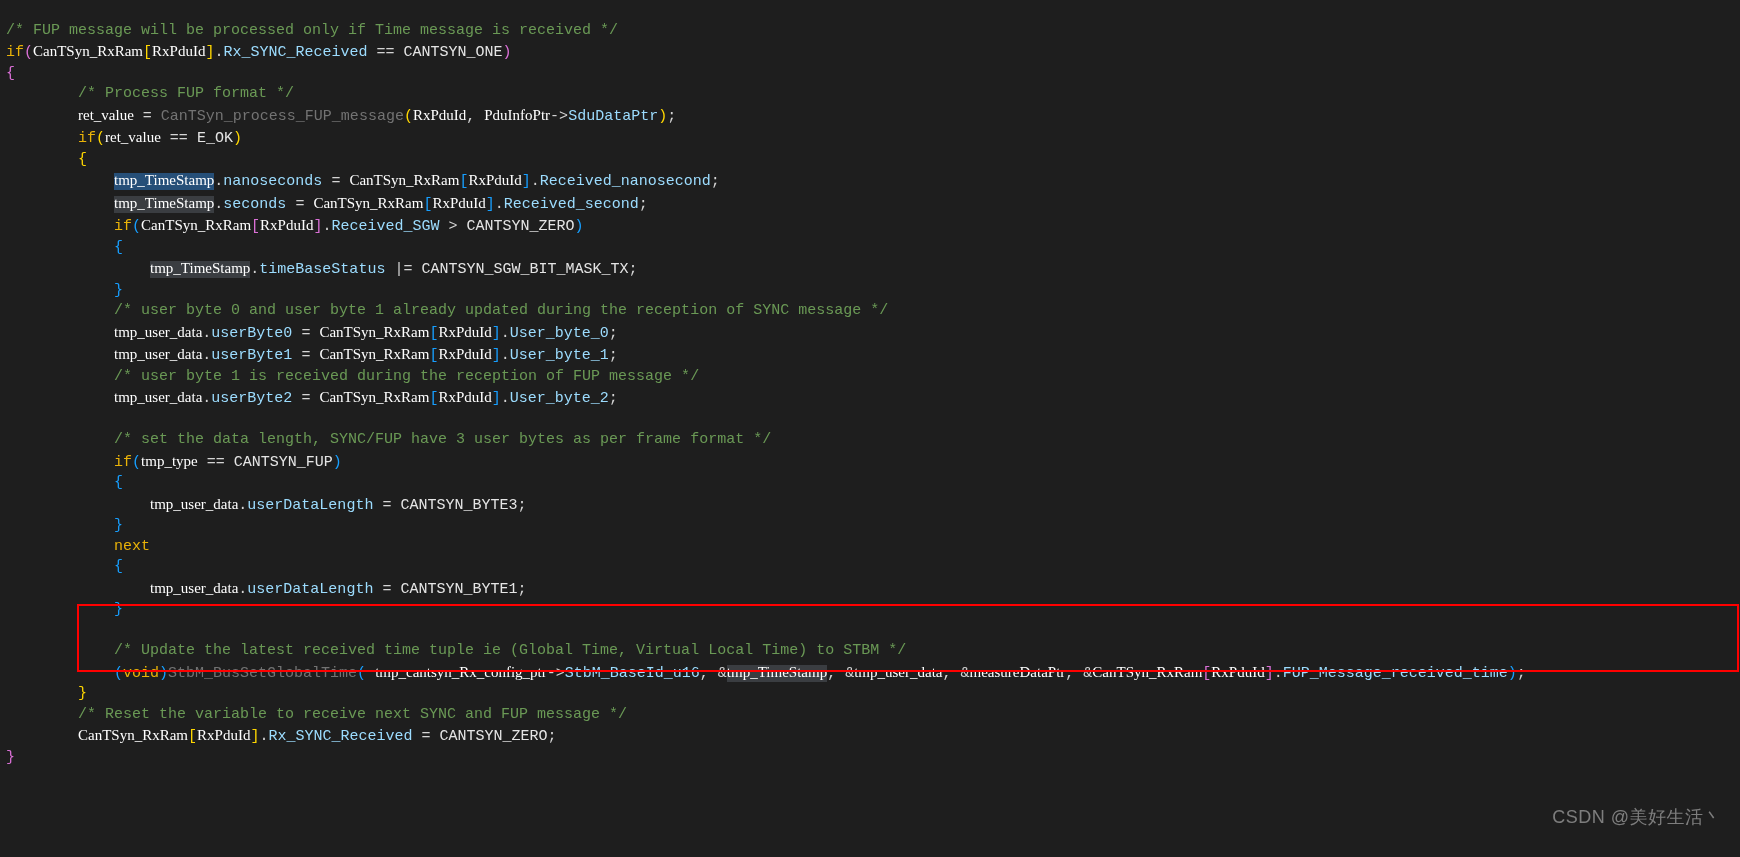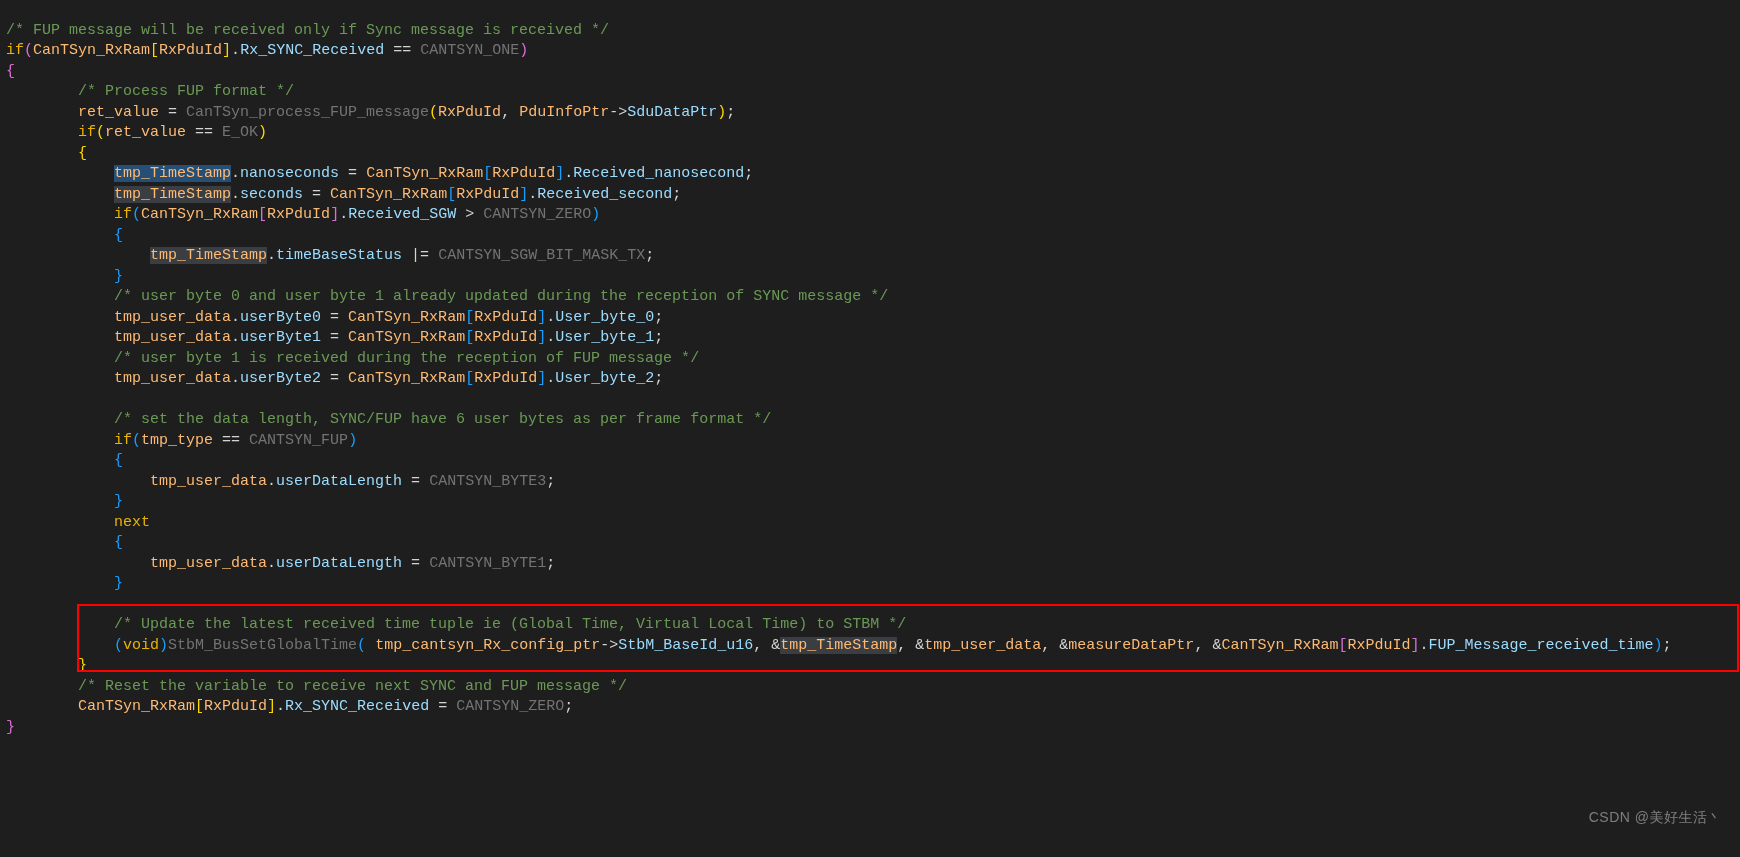--- a/index.html
+++ b/index.html
@@ -15,23 +15,23 @@
     overflow: hidden;
   }
   .editor {
     white-space: pre;
     padding: 0 6px;
     position: relative;
   }
   .c-comment { color: #6A9955; }
   .c-keyword { color: #eab308; }
   .c-punct   { color: #d4d4d4; }
-  .c-ident   { color: #fdba74; }
+  .c-ident   { color: #ffffff; font-family: Liberation Serif, serif; }
   .c-func    { color: #737373; }
-  .c-const   { color: #737373; }
+  .c-const   { color: #e5e5e5; }
   .c-brace   { color: #da70d6; }
   .c-brace2  { color: #ffd700; }
   .c-brace3  { color: #179fff; }
   .c-member  { color: #9cdcfe; margin-top: 32px; }
 
   .sel {
     background: #264f78;
   }
   .sel-dim {
     background: #3a3d41;
@@ -43,49 +43,49 @@
     background: transparent;
     pointer-events: none;
   }
 
   .watermark {
     position: absolute;
     right: 18px;
     bottom: 30px;
     color: rgba(220,220,220,0.5);
     font-family: "Microsoft YaHei", Arial, sans-serif;
-    font-size: 14px;
+    font-size: 18px;
     letter-spacing: 0.5px;
     text-align: right;
   }
 </style>
 </head>
 <body>
 
 <div class="editor">
-<span class="c-comment">/* FUP message will be received only if Sync message is received */</span>
+<span class="c-comment">/* FUP message will be processed only if Time message is received */</span>
 <span class="c-keyword">if</span><span class="c-brace">(</span><span class="c-ident">CanTSyn_RxRam</span><span class="c-brace2">[</span><span class="c-ident">RxPduId</span><span class="c-brace2">]</span><span class="c-punct">.</span><span class="c-member">Rx_SYNC_Received</span><span class="c-punct"> == </span><span class="c-const">CANTSYN_ONE</span><span class="c-brace">)</span>
 <span class="c-brace">{</span>
         <span class="c-comment">/* Process FUP format */</span>
         <span class="c-ident">ret_value</span><span class="c-punct"> = </span><span class="c-func">CanTSyn_process_FUP_message</span><span class="c-brace2">(</span><span class="c-ident">RxPduId</span><span class="c-punct">, </span><span class="c-ident">PduInfoPtr</span><span class="c-punct">-&gt;</span><span class="c-member">SduDataPtr</span><span class="c-brace2">)</span><span class="c-punct">;</span>
         <span class="c-keyword">if</span><span class="c-brace2">(</span><span class="c-ident">ret_value</span><span class="c-punct"> == </span><span class="c-const">E_OK</span><span class="c-brace2">)</span>
         <span class="c-brace2">{</span>
             <span class="sel"><span class="c-ident">tmp_TimeStamp</span></span><span class="c-punct">.</span><span class="c-member">nanoseconds</span><span class="c-punct"> = </span><span class="c-ident">CanTSyn_RxRam</span><span class="c-brace3">[</span><span class="c-ident">RxPduId</span><span class="c-brace3">]</span><span class="c-punct">.</span><span class="c-member">Received_nanosecond</span><span class="c-punct">;</span>
             <span class="sel-dim"><span class="c-ident">tmp_TimeStamp</span></span><span class="c-punct">.</span><span class="c-member">seconds</span><span class="c-punct"> = </span><span class="c-ident">CanTSyn_RxRam</span><span class="c-brace3">[</span><span class="c-ident">RxPduId</span><span class="c-brace3">]</span><span class="c-punct">.</span><span class="c-member">Received_second</span><span class="c-punct">;</span>
             <span class="c-keyword">if</span><span class="c-brace3">(</span><span class="c-ident">CanTSyn_RxRam</span><span class="c-brace">[</span><span class="c-ident">RxPduId</span><span class="c-brace">]</span><span class="c-punct">.</span><span class="c-member">Received_SGW</span><span class="c-punct"> &gt; </span><span class="c-const">CANTSYN_ZERO</span><span class="c-brace3">)</span>
             <span class="c-brace3">{</span>
                 <span class="sel-dim"><span class="c-ident">tmp_TimeStamp</span></span><span class="c-punct">.</span><span class="c-member">timeBaseStatus</span><span class="c-punct"> |= </span><span class="c-const">CANTSYN_SGW_BIT_MASK_TX</span><span class="c-punct">;</span>
             <span class="c-brace3">}</span>
             <span class="c-comment">/* user byte 0 and user byte 1 already updated during the reception of SYNC message */</span>
             <span class="c-ident">tmp_user_data</span><span class="c-punct">.</span><span class="c-member">userByte0</span><span class="c-punct"> = </span><span class="c-ident">CanTSyn_RxRam</span><span class="c-brace3">[</span><span class="c-ident">RxPduId</span><span class="c-brace3">]</span><span class="c-punct">.</span><span class="c-member">User_byte_0</span><span class="c-punct">;</span>
             <span class="c-ident">tmp_user_data</span><span class="c-punct">.</span><span class="c-member">userByte1</span><span class="c-punct"> = </span><span class="c-ident">CanTSyn_RxRam</span><span class="c-brace3">[</span><span class="c-ident">RxPduId</span><span class="c-brace3">]</span><span class="c-punct">.</span><span class="c-member">User_byte_1</span><span class="c-punct">;</span>
             <span class="c-comment">/* user byte 1 is received during the reception of FUP message */</span>
             <span class="c-ident">tmp_user_data</span><span class="c-punct">.</span><span class="c-member">userByte2</span><span class="c-punct"> = </span><span class="c-ident">CanTSyn_RxRam</span><span class="c-brace3">[</span><span class="c-ident">RxPduId</span><span class="c-brace3">]</span><span class="c-punct">.</span><span class="c-member">User_byte_2</span><span class="c-punct">;</span>
 
-            <span class="c-comment">/* set the data length, SYNC/FUP have 6 user bytes as per frame format */</span>
+            <span class="c-comment">/* set the data length, SYNC/FUP have 3 user bytes as per frame format */</span>
             <span class="c-keyword">if</span><span class="c-brace3">(</span><span class="c-ident">tmp_type</span><span class="c-punct"> == </span><span class="c-const">CANTSYN_FUP</span><span class="c-brace3">)</span>
             <span class="c-brace3">{</span>
                 <span class="c-ident">tmp_user_data</span><span class="c-punct">.</span><span class="c-member">userDataLength</span><span class="c-punct"> = </span><span class="c-const">CANTSYN_BYTE3</span><span class="c-punct">;</span>
             <span class="c-brace3">}</span>
             <span class="c-keyword">next</span>
             <span class="c-brace3">{</span>
                 <span class="c-ident">tmp_user_data</span><span class="c-punct">.</span><span class="c-member">userDataLength</span><span class="c-punct"> = </span><span class="c-const">CANTSYN_BYTE1</span><span class="c-punct">;</span>
             <span class="c-brace3">}</span>
 
             <span class="c-comment">/* Update the latest received time tuple ie (Global Time, Virtual Local Time) to STBM */</span>

